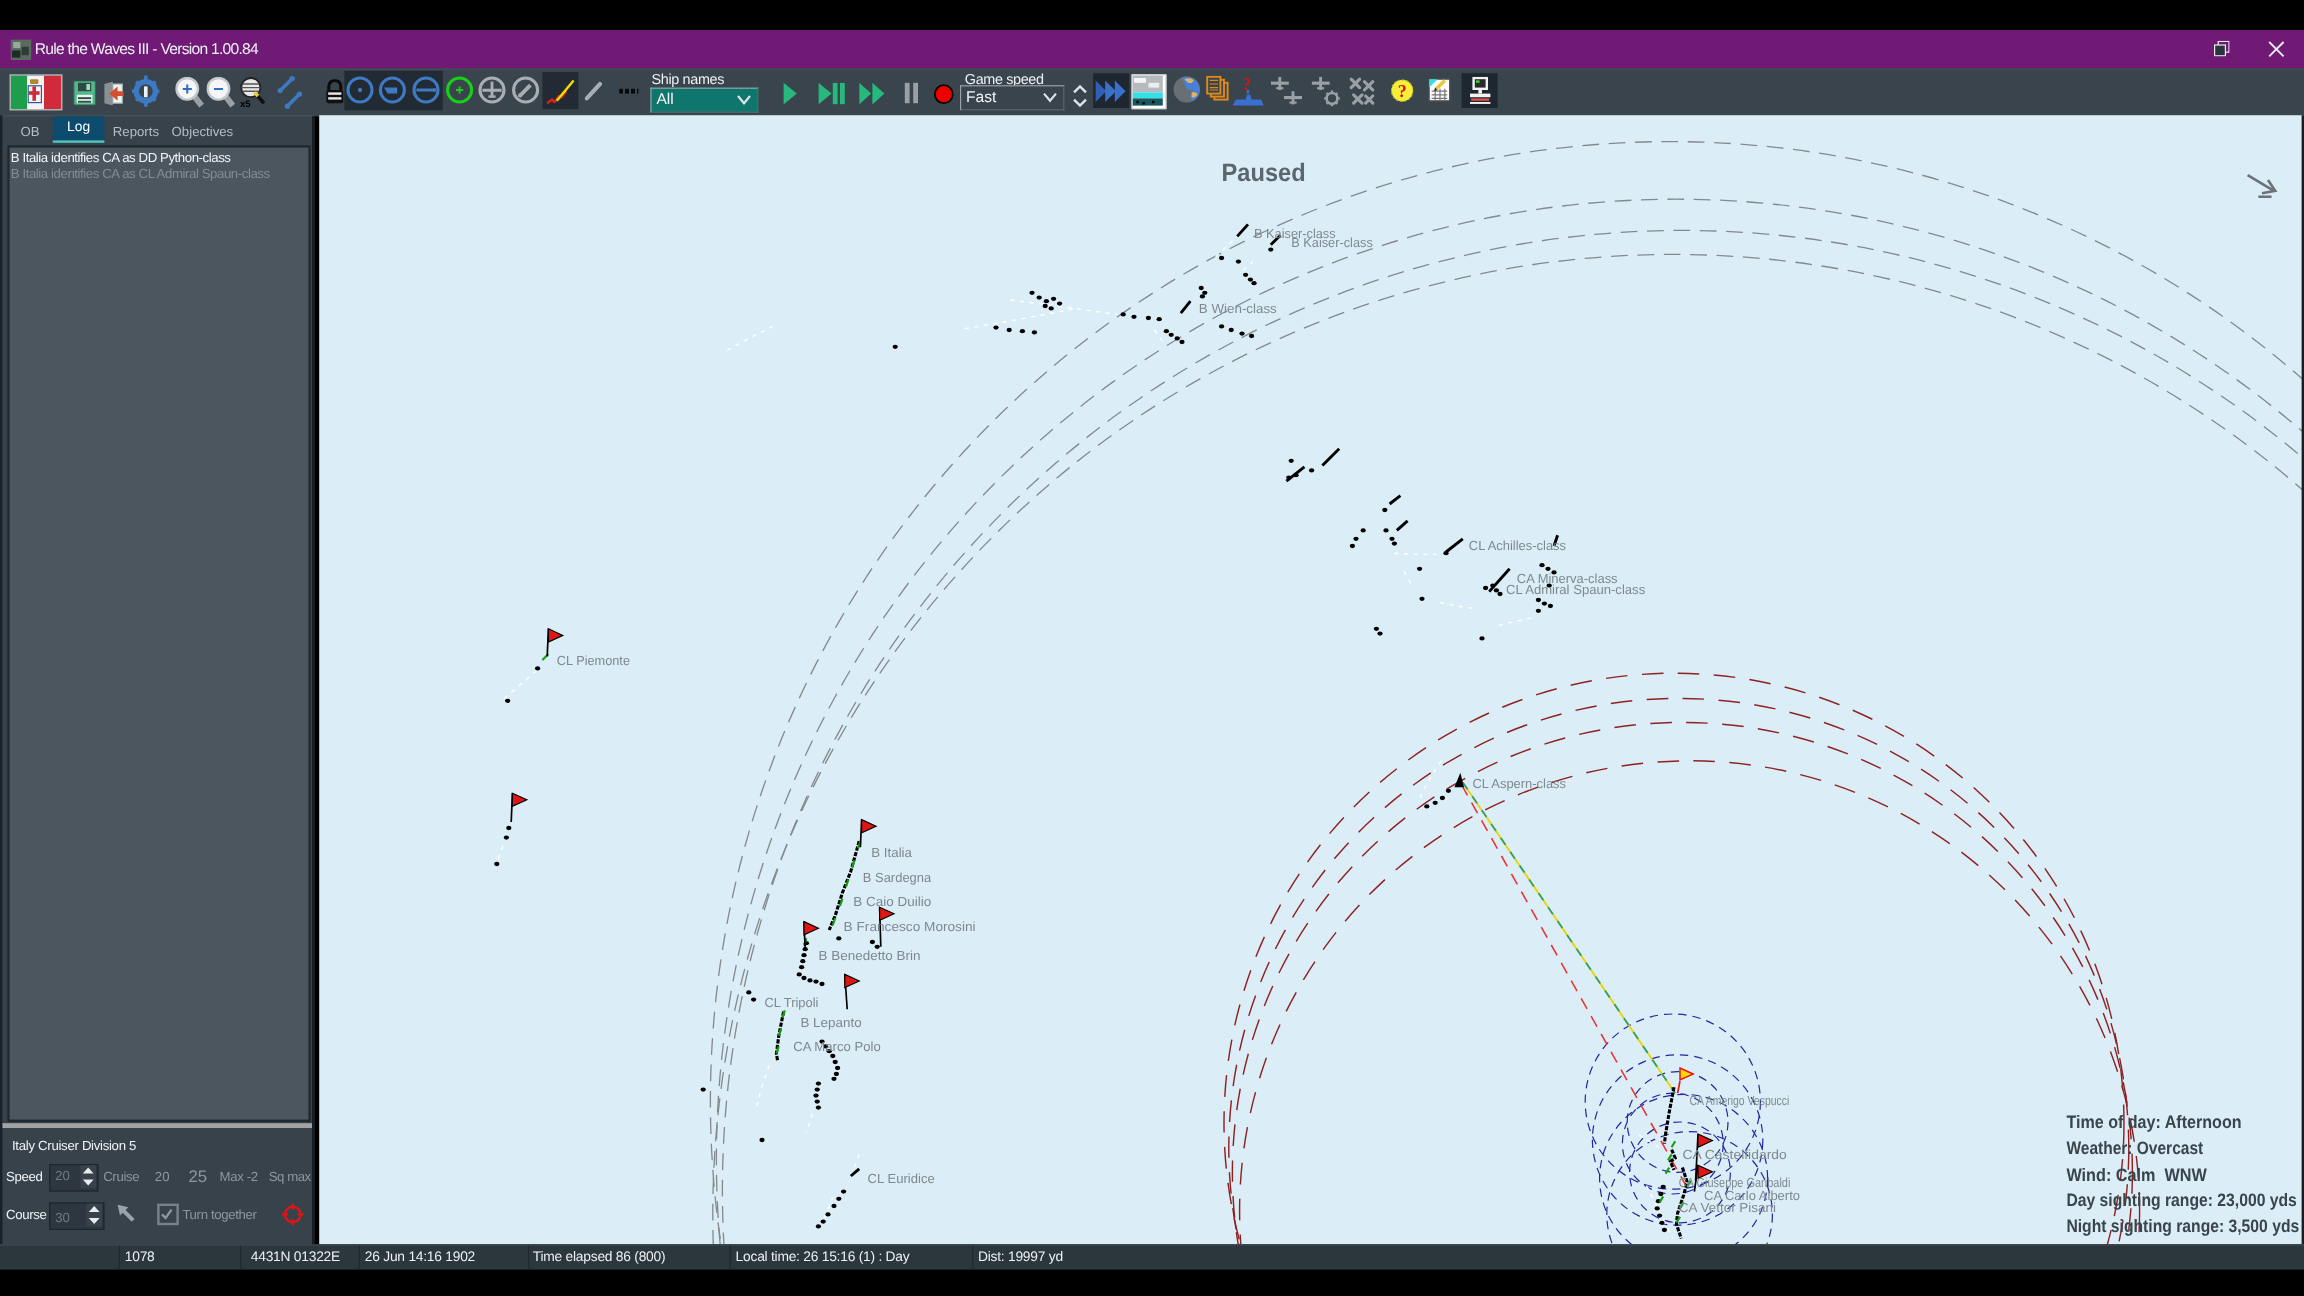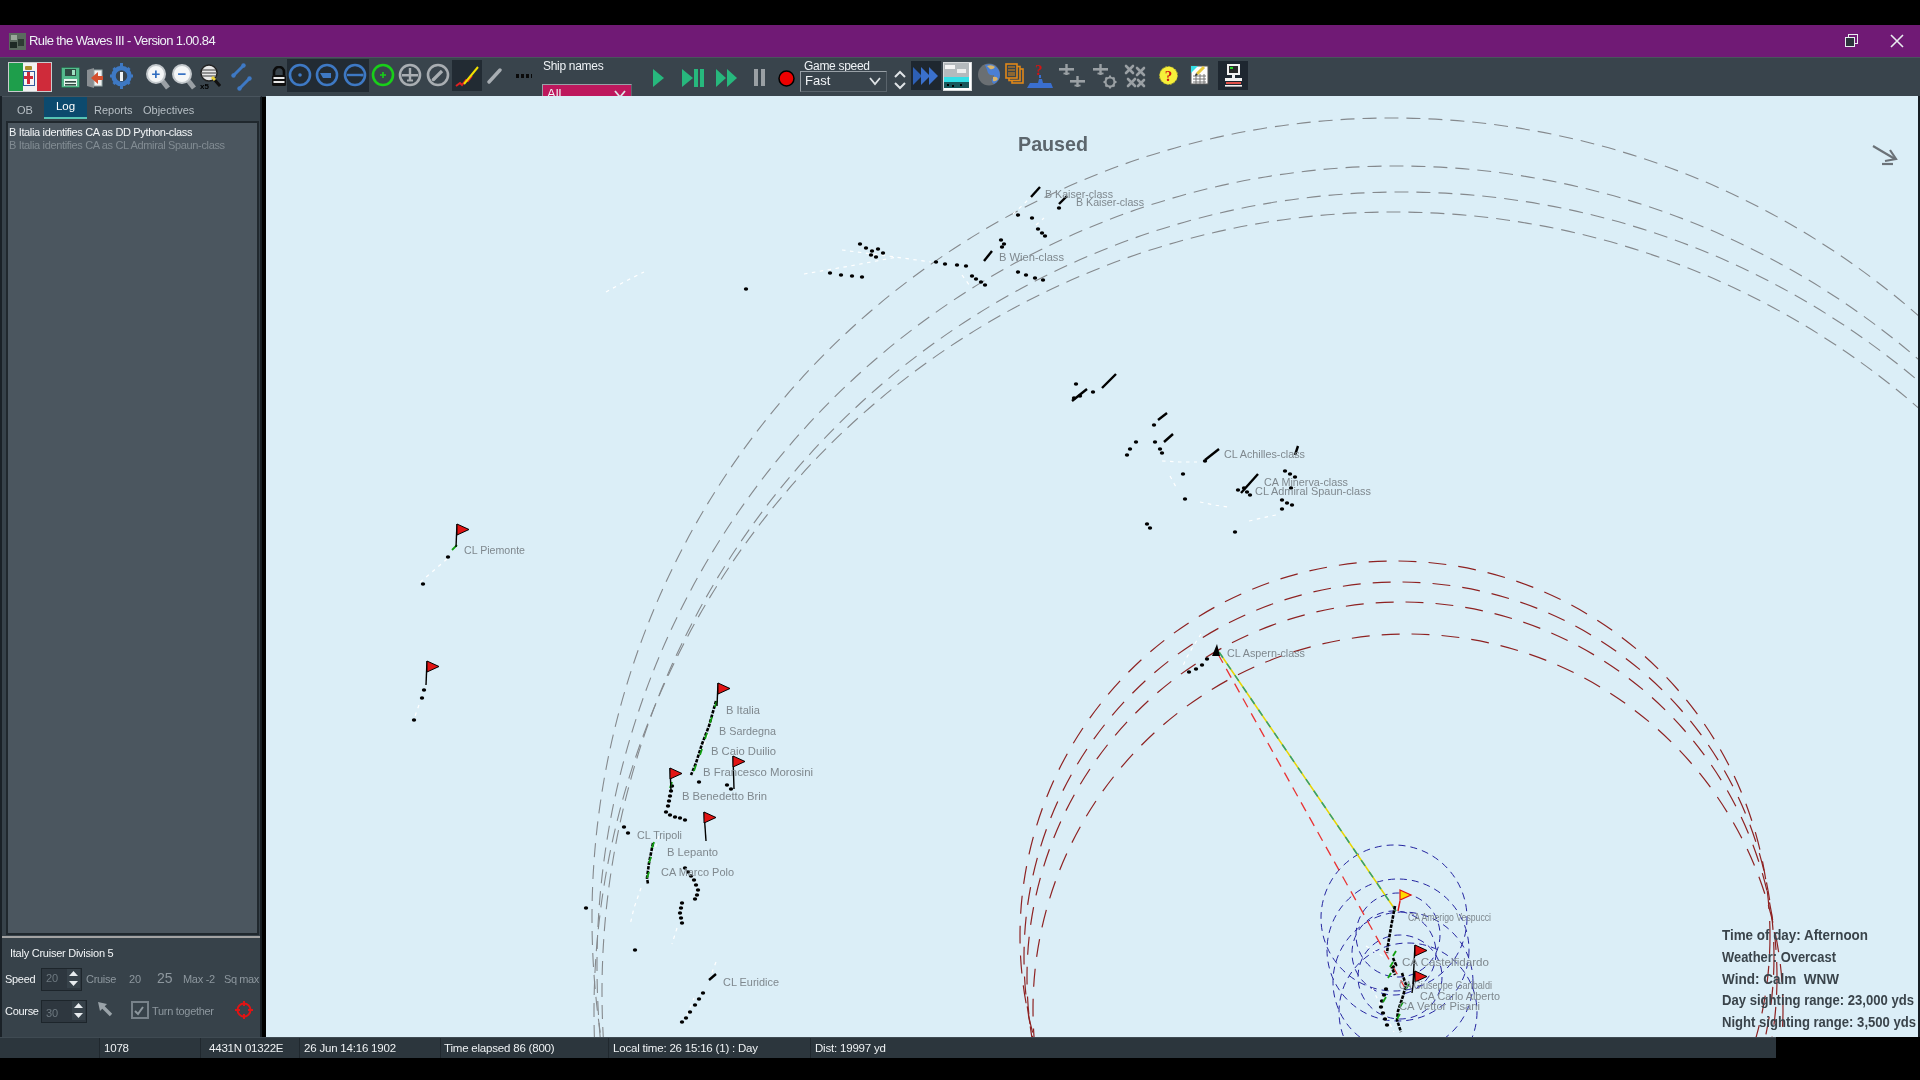--- a/index.html
+++ b/index.html
@@ -133,21 +133,21 @@
 <div style="position:absolute;left:452px;top:60px;width:30px;height:31px;background:#222b33"></div>
 <svg style="position:absolute;left:452px;top:60px" width="30" height="31">
     <polyline points="4,26 8,23 10,25 14,20 16,21 20,16" fill="none" stroke="#e02020" stroke-width="2"></polyline>
     <line x1="12" y1="24" x2="26" y2="7" stroke="#f2e000" stroke-width="2"></line>
   </svg>
 <svg style="position:absolute;left:487px;top:67px" width="17" height="17">
     <line x1="2" y1="15" x2="13" y2="3" stroke="#a8aeb3" stroke-width="3.4" stroke-linecap="round"></line>
   </svg>
 <div style="position:absolute;left:516px;top:74px;width:16px;height:4px;background:repeating-linear-gradient(to right,#0a0a0a 0 3px,transparent 3px 5px)"></div>
 <div style="position:absolute;left:543px;top:59px;font-size:12px;letter-spacing:-0.3px;color:#eef2f5">Ship names</div>
-<div style="position:absolute;left:542px;top:84px;width:88px;height:19px;background:#be185d;border:1px solid #99a1a7;border-right-color:#5a646c;border-bottom-color:#5a646c">
+<div style="position:absolute;left:542px;top:73px;width:88px;height:19px;background:#0f766e;border:1px solid #99a1a7;border-right-color:#5a646c;border-bottom-color:#5a646c">
     <span style="position:absolute;left:4px;top:1px;font-size:13px;color:#f2f5f7">All</span>
     <svg style="position:absolute;right:5px;top:5px" width="12" height="9">
       <polyline points="1,1 6,7 11,1" fill="none" stroke="#dfe3e6" stroke-width="1.8"></polyline>
     </svg>
   </div>
 <svg style="position:absolute;left:652px;top:69px" width="13" height="18">
     <polygon points="1,0 12,9 1,18" fill="#27b87d"></polygon>
   </svg>
 <svg style="position:absolute;left:682px;top:69px" width="23" height="18">
     <polygon points="0,0 11,9 0,18" fill="#27b87d"></polygon>
@@ -287,21 +287,21 @@
 
 <div class="abs" style="left:0;top:96px;width:260px;height:941px;background:#37424a;border-right:2px solid #171e24;border-top:1px solid #49545d"></div>
 <div style="position:absolute;left:17px;top:104px;font-size:11px;color:#b6bec4">OB</div>
 <div style="position:absolute;left:44px;top:97px;width:43px;height:20px;background:#0c4a6e;border-bottom:2px solid #56c4b4;color:#fff;font-size:11.5px;text-align:center;line-height:19px">Log</div>
 <div style="position:absolute;left:94px;top:104px;font-size:11px;color:#b6bec4">Reports</div>
 <div style="position:absolute;left:143px;top:104px;font-size:11px;color:#b6bec4">Objectives</div>
 <div style="position:absolute;left:6px;top:121px;width:249px;height:810px;background:#4b565f;border:2px solid #20282e">
     <div style="position:absolute;left:1px;top:3px;font-size:11px;letter-spacing:-0.35px;color:#f2f5f7;white-space:nowrap">B Italia identifies CA as DD Python-class</div>
     <div style="position:absolute;left:1px;top:16px;font-size:11px;letter-spacing:-0.35px;color:#828c93;white-space:nowrap">B Italia identifies CA as CL Admiral Spaun-class</div>
   </div>
-<div style="position:absolute;left:0px;top:936px;width:260px;height:96px;background:#37424a;border-top:2px solid #a3a3a3">
+<div style="position:absolute;left:0px;top:936px;width:260px;height:96px;background:#37424a;border-top:4px solid #a3a3a3">
     <div style="position:absolute;left:10px;top:9px;font-size:11px;letter-spacing:-0.25px;color:#f2f5f7">Italy Cruiser Division 5</div>
     <div style="position:absolute;left:5px;top:35px;font-size:11px;letter-spacing:-0.3px;color:#f2f5f7">Speed</div>
     <div style="position:absolute;left:41px;top:30px;width:39px;height:21px;background:#2e373f;border:1px solid #1d252b">
       <span style="position:absolute;left:4px;top:3px;font-size:11px;color:#6e7980">20</span>
       <span style="position:absolute;right:1px;top:0px;width:13px;height:19px;background:#37424a"><svg width="13" height="19">
           <polygon points="2,7 6.5,2 11,7" fill="#e8ecef"></polygon>
           <polygon points="2,12 6.5,17 11,12" fill="#e8ecef"></polygon>
         </svg></span>
     </div>
     <div style="position:absolute;left:86px;top:35px;font-size:11px;letter-spacing:-0.3px;color:#8d979e">Cruise</div>
@@ -573,21 +573,21 @@
       <text x="1395" y="1010" font-size="11" fill="#7f888e" textLength="81" lengthAdjust="spacingAndGlyphs">CA Vettor Pisani</text>
       <text x="1718" y="940" font-size="15" font-weight="bold" fill="#3a444b" textLength="146" lengthAdjust="spacingAndGlyphs">Time of day: Afternoon</text>
       <text x="1718" y="962" font-size="15" font-weight="bold" fill="#3a444b" textLength="114" lengthAdjust="spacingAndGlyphs">Weather: Overcast</text>
       <text x="1718" y="984" font-size="15" font-weight="bold" fill="#3a444b" textLength="117" lengthAdjust="spacingAndGlyphs">Wind: Calm&nbsp;&nbsp;WNW</text>
       <text x="1718" y="1005" font-size="15" font-weight="bold" fill="#3a444b" textLength="192" lengthAdjust="spacingAndGlyphs">Day sighting range: 23,000 yds</text>
       <text x="1718" y="1027" font-size="15" font-weight="bold" fill="#3a444b" textLength="194" lengthAdjust="spacingAndGlyphs">Night sighting range: 3,500 yds</text>
     </svg>
 </div>
 <div class="abs" style="left:1918px;top:96px;width:2px;height:941px;background:#171e24"></div>
 <div class="abs" style="left:0;top:96px;width:2px;height:941px;background:#1a2127"></div>
-<div style="position:absolute;left:0;top:1037px;width:1776px;height:20px;background:#2c363d;border-top:1px solid #3f4a52">
+<div style="position:absolute;left:0;top:1037px;width:1920px;height:20px;background:#2c363d;border-top:1px solid #3f4a52">
     <div style="position:absolute;left:99px;top:0;width:1px;height:20px;background:#20282e"></div>
     <div style="position:absolute;left:200px;top:0;width:1px;height:20px;background:#20282e"></div>
     <div style="position:absolute;left:299px;top:0;width:1px;height:20px;background:#20282e"></div>
     <div style="position:absolute;left:440px;top:0;width:1px;height:20px;background:#20282e"></div>
     <div style="position:absolute;left:608px;top:0;width:1px;height:20px;background:#20282e"></div>
     <div style="position:absolute;left:810px;top:0;width:1px;height:20px;background:#20282e"></div>
     <div style="position:absolute;left:104px;top:4px;font-size:11.5px;letter-spacing:-0.2px;color:#eef1f3;white-space:nowrap">1078</div>
     <div style="position:absolute;left:209px;top:4px;font-size:11.5px;letter-spacing:-0.2px;color:#eef1f3;white-space:nowrap">4431N 01322E</div>
     <div style="position:absolute;left:304px;top:4px;font-size:11.5px;letter-spacing:-0.2px;color:#eef1f3;white-space:nowrap">26 Jun 14:16 1902</div>
     <div style="position:absolute;left:444px;top:4px;font-size:11.5px;letter-spacing:-0.2px;color:#eef1f3;white-space:nowrap">Time elapsed 86 (800)</div>

